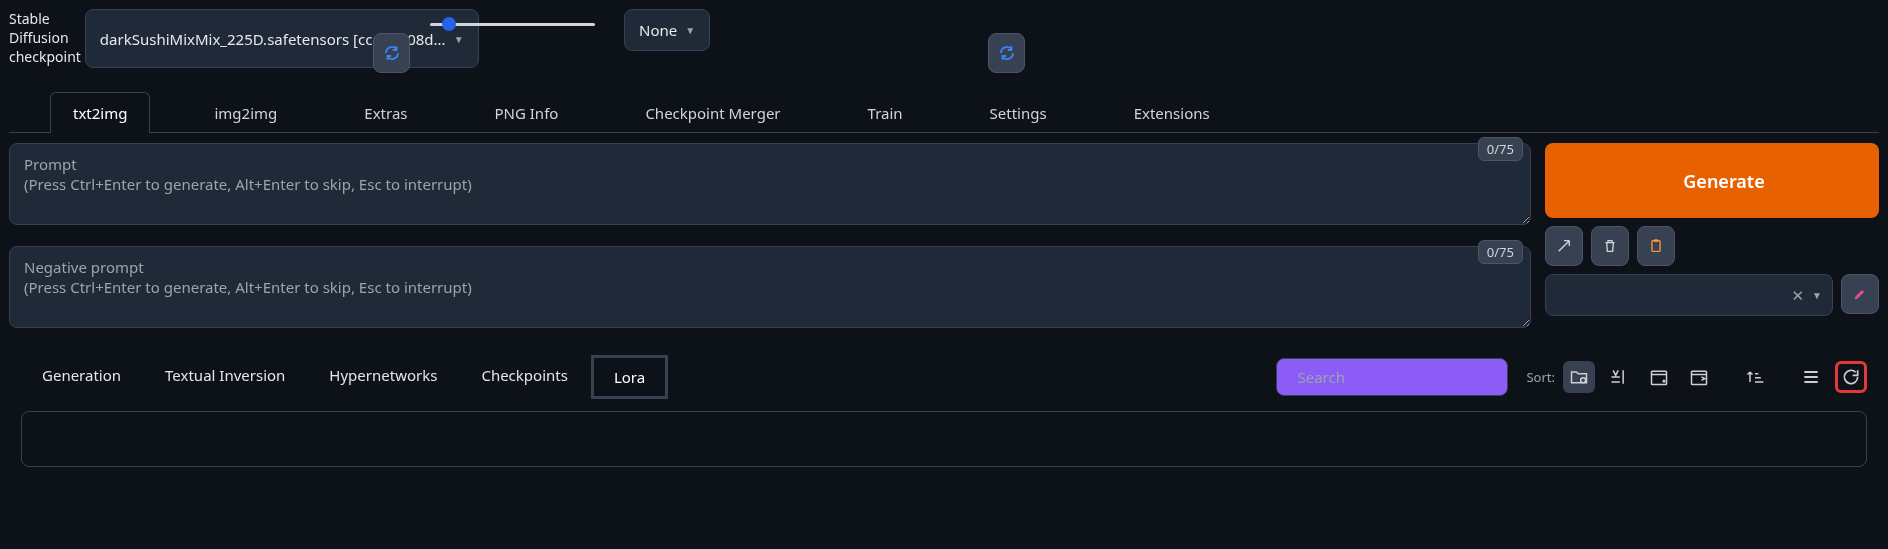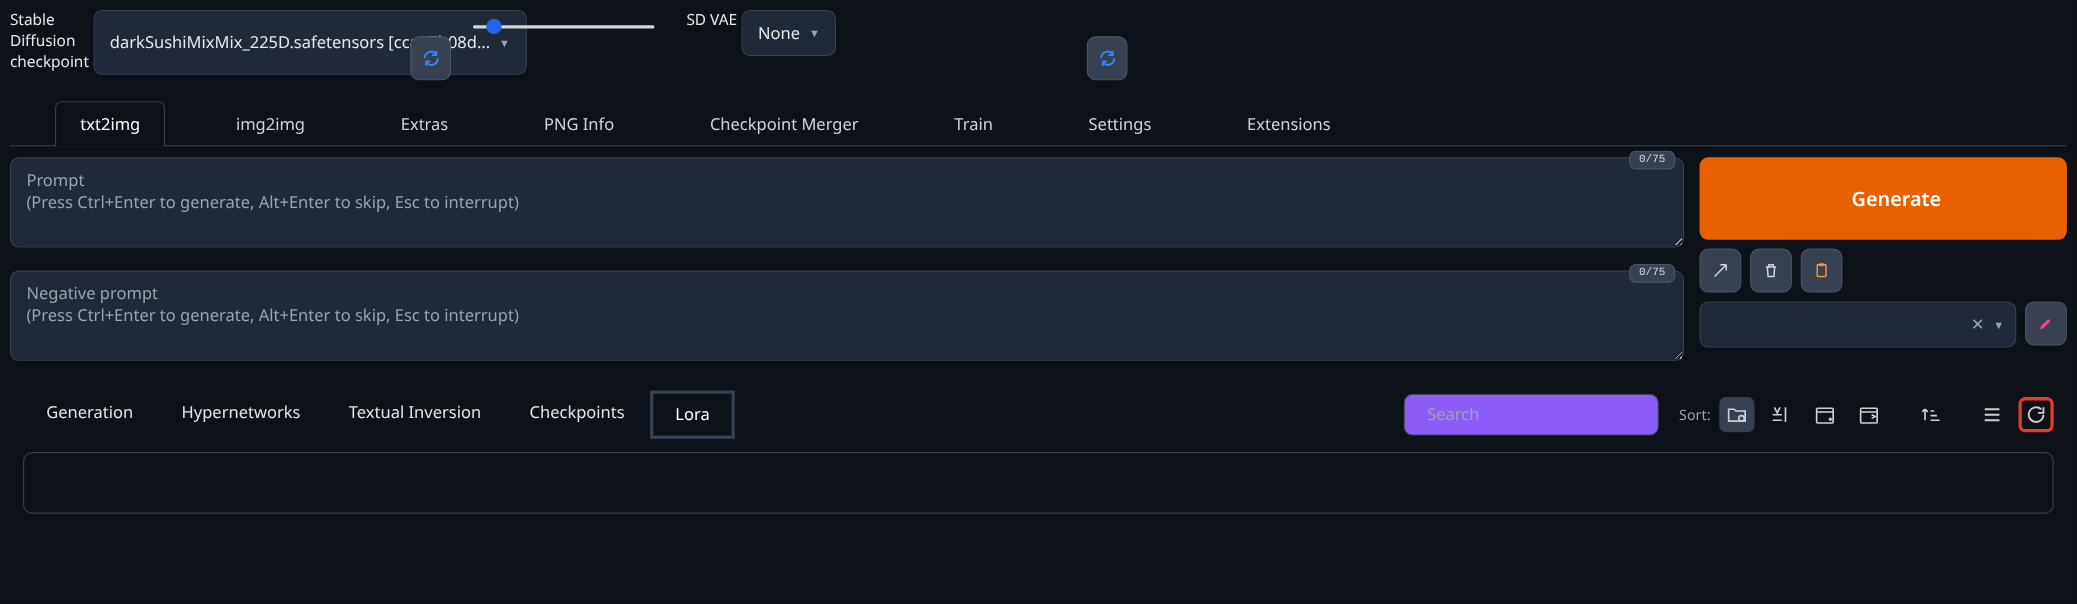--- a/index.html
+++ b/index.html
@@ -24,21 +24,21 @@
 
 .main-tabs { display: flex; border-bottom: 1px solid #374151; margin-bottom: 0; }
 .main-tab { padding: 10px 22px; font-size: 15px; color: #d1d5db; cursor: pointer; border: 1px solid transparent; border-bottom: none; border-radius: 6px 6px 0 0; position: relative; top: 1px; margin-left: 41px; }
 .main-tab.active { background: #0d1118; border-color: #374151; color: #fff; }
 
 .prompt-section { display: flex; gap: 14px; margin-top: 10px; }
 .prompts-col { flex: 1; display: flex; flex-direction: column; gap: 16px; }
 .prompt-box { position: relative; }
 .textarea { width: 100%; background: #1f2937; border: 1px solid #374151; border-radius: 8px; padding: 10px 14px; color: #e8e8ea; font-size: 15px; resize: both; font-family: inherit; }
 .textarea::placeholder { color: #9ca3af; }
-.prompt-box .counter { position: absolute; top: -6px; right: 8px; background: #374151; border: 1px solid #4b5563; color: #d1d5db; font-size: 10px; padding: 2px 8px; border-radius: 6px; font-family: Liberation Mono, monospace; }
+.prompt-box .counter { position: absolute; top: -6px; right: 8px; background: #374151; border: 1px solid #4b5563; color: #d1d5db; font-size: 13px; padding: 2px 8px; border-radius: 6px; }
 
 .right-col { width: 334px; display: flex; flex-direction: column; gap: 8px; }
 .gen-btn { background: #e86100; color: #fff; font-size: 18px; font-weight: 600; border: none; border-radius: 8px; height: 75px; cursor: pointer; padding-left: 24px; }
 .tools-row { display: flex; gap: 8px; }
 .tool-btn { background: #374151; border: 1px solid #4b5563; border-radius: 8px; height: 40px; width: 38px; display: flex; align-items: center; justify-content: center; cursor: pointer; }
 .styles-row { display: flex; gap: 8px; }
 .styles-drop { flex: 1; background: #1f2937; border: 1px solid #374151; border-radius: 8px; height: 42px; display: flex; align-items: center; justify-content: flex-end; padding: 0 10px; gap: 8px; }
 .styles-drop .x { color: #9ca3af; font-size: 15px; cursor: pointer; }
 .styles-drop .chev { font-size: 10px; color: #9ca3af; }
 
@@ -77,21 +77,20 @@
   </div>
 
   <div class="col clip-col" style="width:178px;">
     <div class="slider-wrap">
       <div class="slider-track"></div>
       <div class="slider-thumb"></div>
     </div>
   </div>
 
   <div class="col" style="width:348px;">
-    <div class="label">SD VAE</div>
     <div class="dropdown">
       <span>None</span>
       <span class="chev">▼</span>
     </div>
   </div>
   <div class="refresh-btn">
     <svg viewBox="0 0 24 24">
         <path fill="none" stroke="#3b82f6" stroke-width="2.4" d="M4 12a8 8 0 0 1 14-5.3M20 12a8 8 0 0 1-14 5.3M18 3v5h-5M6 21v-5h5"></path>
       </svg>
   </div>
@@ -151,22 +150,22 @@
             <path d="M4 20l4-1 10-10-3-3L5 16l-1 4z" fill="#ec4899"></path>
           </svg>
       </div>
     </div>
   </div>
 </div>
 
 <div class="sub-row">
   <div class="sub-tabs" id="sub-tabs">
       <div class="sub-tab">Generation</div>
+      <div class="sub-tab">Textual Inversion</div>
       <div class="sub-tab">Hypernetworks</div>
-      <div class="sub-tab">Textual Inversion</div>
       <div class="sub-tab">Checkpoints</div>
       <div class="sub-tab active highlight-red">Lora</div>
     </div>
 
   <div class="search-box">
     <svg width="15" height="15" viewBox="0 0 24 24">
         <circle cx="10" cy="10" r="7" fill="none" stroke="#9ca3af" stroke-width="2"></circle>
         <path d="M20 20l-5-5" stroke="#9ca3af" stroke-width="2"></path>
       </svg>
     <input placeholder="Search" style="">

